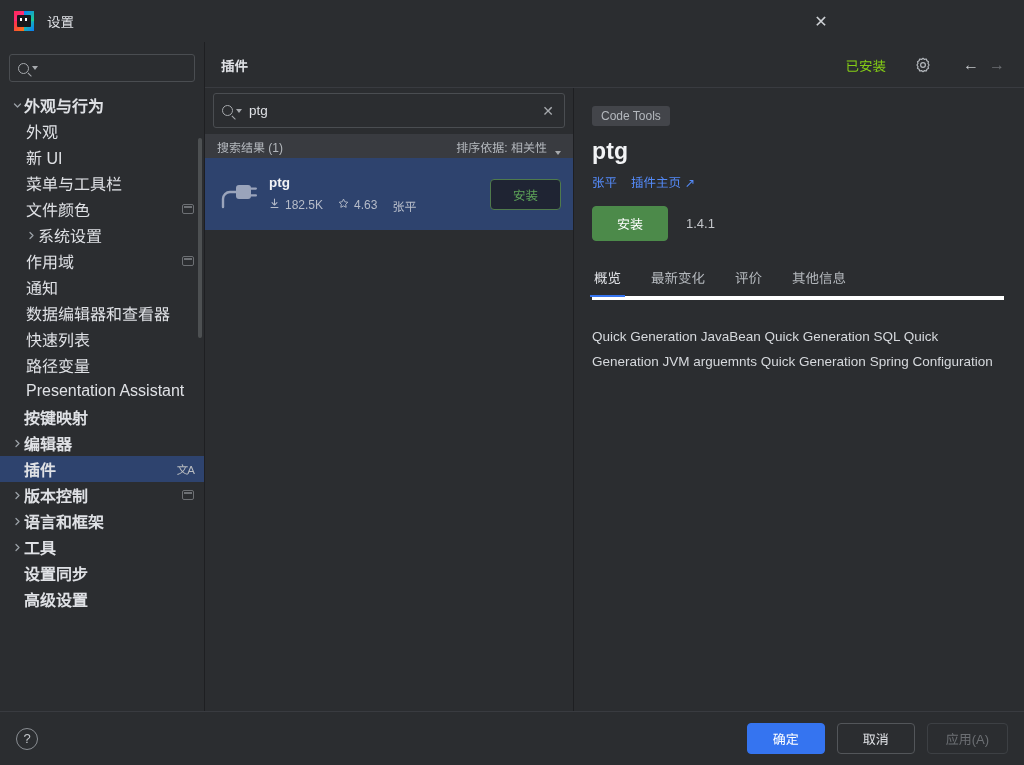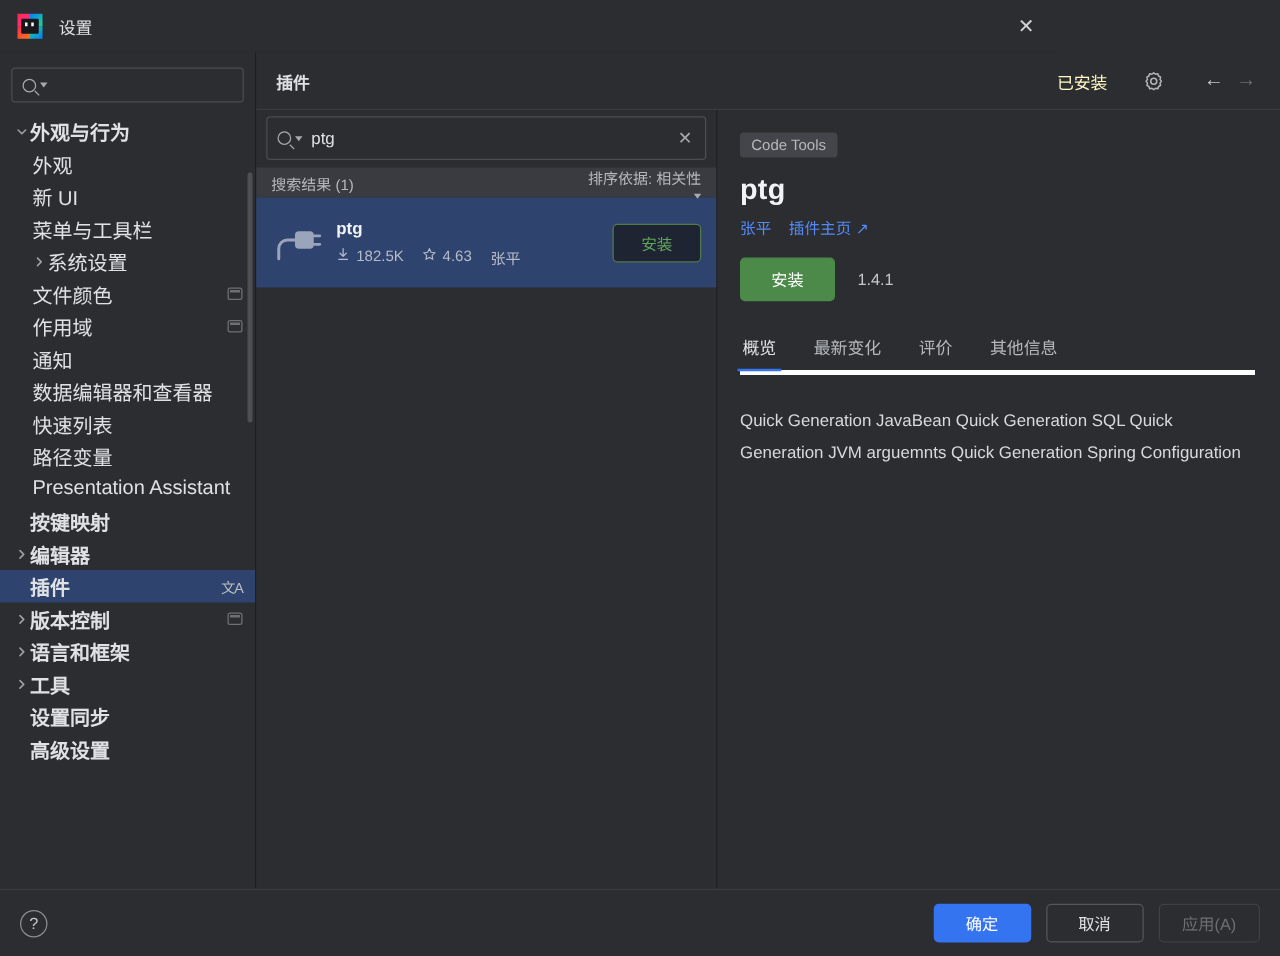--- a/index.html
+++ b/index.html
@@ -107,21 +107,21 @@
   
   .plugins { flex: 1; height: 669px; position: relative; background: #2b2d30; }
 
   .ptabs {
     height: 46px; display: flex; align-items: center; position: relative;
     border-bottom: 1px solid #393b40;
   }
   .ptabs-title { margin-left: 16px; font-size: 13.5px; font-weight: bold; color: #dfe1e5; }
   .ptab {
     position: relative; height: 46px; display: flex; align-items: center;
-    padding: 0 6px; margin-right: 22px; cursor: pointer; font-size: 13.5px; color: #fef9c3;
+    padding: 0 6px; margin-right: 22px; cursor: pointer; font-size: 13.5px; color: #84cc16;
   }
   .ptab.active { color: #dfe1e5; }
   .ptab.active::after {
     content:""; position:absolute; left:0; right:0; bottom:0; height:2px; background:#3574f0;
   }
   .ptabs-spacer { flex: 1; }
   .gear { width: 18px; height: 18px; cursor: pointer; }
   .nav-arrows { display:flex; align-items:center; margin-left: 26px; margin-right: 14px; }
   .nav-arrow { width: 26px; height: 26px; display:flex; align-items:center; justify-content:center; cursor:pointer; font-size: 16px; }
   .nav-arrow.back { color: #c3c6ca; }
@@ -139,21 +139,21 @@
   .psearch input {
     background: transparent; border: none; outline: none; color: #dfe1e5;
     font-family: inherit; font-size: 13.5px; margin-left: 7px; flex: 1;
   }
   .psearch .clear { color: #a7aaae; font-size: 14px; cursor: pointer; padding: 0 2px; }
   .sortbar {
     height: 24px; margin-top: 6px; display: flex; align-items: center;
     padding: 0 12px 0 12px; background: #393b40; font-size: 12px; color: #b4b8bd;
   }
   .sortbar .spacer { flex: 1; }
-  .sortbar .sort { cursor: pointer; display:flex; align-items:flex-end; gap:5px;flex-direction:column; }
+  .sortbar .sort { cursor: pointer; display:flex; align-items:flex-end; gap:5px; }
 
   .prow {
     height: 72px; background: #2e436e; display: flex; align-items: center;
     padding: 0 12px 0 10px; cursor: default;
   }
   .prow .picon { width: 44px; height: 44px; flex: none; display:flex; align-items:center; justify-content:center; }
   .prow .pinfo { margin-left: 10px; flex: 1; }
   .prow .pname { font-size: 13.5px; font-weight: bold; color: #f2f3f5; }
   .prow .pmeta { margin-top: 7px; font-size: 12px; color: #b6bcc9; display: flex; align-items: center; gap: 5px; }
   .prow .pmeta .sep { width: 5px; }
@@ -255,33 +255,33 @@
           </div>
           <div class="node lvl1">
             <span class="lbl">外观</span>
           </div>
           <div class="node lvl1">
             <span class="lbl">新 UI</span>
           </div>
           <div class="node lvl1">
             <span class="lbl">菜单与工具栏</span>
           </div>
-          <div class="node lvl1-arrow">
-            <span class="arrow">
-              <svg width="9" height="9" viewBox="0 0 9 9">
-                <path d="M3 1.5L6 4.5L3 7.5" fill="none" stroke="#9aa0a6" stroke-width="1.3" stroke-linecap="round" stroke-linejoin="round"></path>
-              </svg>
-            </span>
-            <span class="lbl">系统设置</span>
-          </div>
           <div class="node lvl1">
             <span class="lbl">文件颜色</span>
             <span class="node-right">
               <span class="win-ico"></span>
             </span>
+          </div>
+          <div class="node lvl1-arrow">
+            <span class="arrow">
+              <svg width="9" height="9" viewBox="0 0 9 9">
+                <path d="M3 1.5L6 4.5L3 7.5" fill="none" stroke="#9aa0a6" stroke-width="1.3" stroke-linecap="round" stroke-linejoin="round"></path>
+              </svg>
+            </span>
+            <span class="lbl">系统设置</span>
           </div>
           <div class="node lvl1">
             <span class="lbl">作用域</span>
             <span class="node-right">
               <span class="win-ico"></span>
             </span>
           </div>
           <div class="node lvl1">
             <span class="lbl">通知</span>
           </div>

